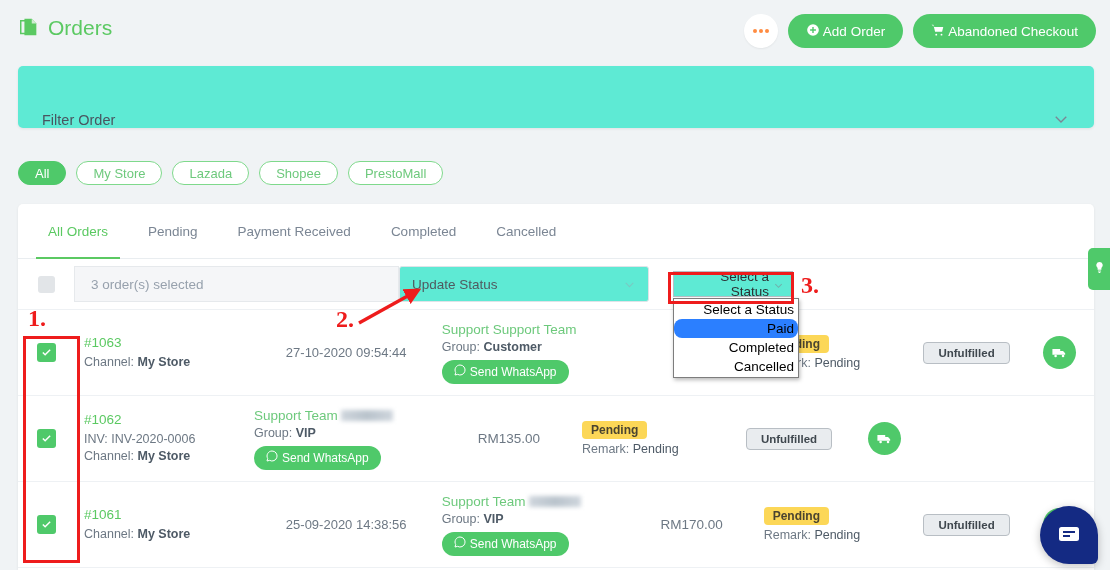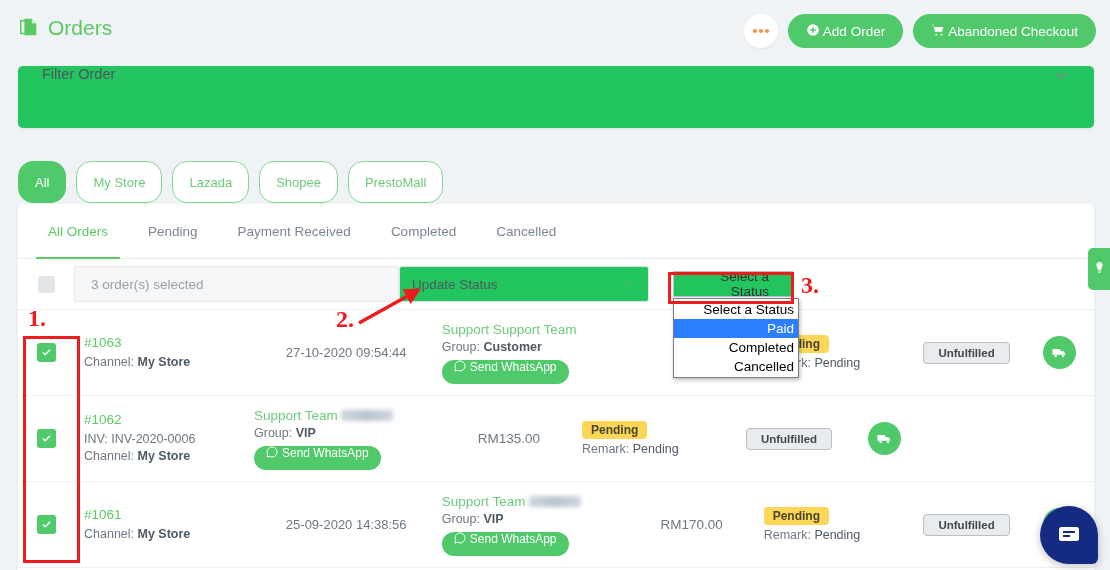--- a/index.html
+++ b/index.html
@@ -40,36 +40,36 @@
     padding: 0 18px; cursor: pointer;
     display: flex; align-items: center; gap: 3px;
     font-family: "Liberation Sans", sans-serif;
     white-space: nowrap;
   }
   .pill-btn svg { width: 14px; height: 14px; fill: #fff; }
 
   
   .filter-card {
     position: absolute; left: 18px; top: 66px; width: 1076px; height: 62px;
-    background: #22c55e; border-radius: 5px;
+    background: #5eead4; border-radius: 5px;
     box-shadow: 0 1px 3px rgba(0,0,0,.07);
-    display: flex; align-items: flex-start; justify-content: space-between;
+    display: flex; align-items: flex-end; justify-content: space-between;
     padding: 0 24px;
     cursor: pointer;
   }
   .filter-card .ftitle { font-size: 14.5px; color: #4a5560; }
   .chev-big { width: 18px; height: 18px; }
 
   
   .channels {
     position: absolute; left: 18px; top: 161px;
     display: flex; gap: 10px;
   }
   .chan {
-    height: 42px; border-radius: 15px; padding: 0 16px;
+    height: 24px; border-radius: 15px; padding: 0 16px;
     display: flex; align-items: center; justify-content: center;
     font-size: 13px; cursor: pointer;
     border: 1px solid #7fd98c; color: #6dc97c; background: #fff;
     white-space: nowrap;
   }
   .chan.active { background: #4fc96a; border-color: #4fc96a; color: #fff; }
 
   
   .panel {
     position: absolute; left: 18px; top: 204px; width: 1076px; height: 366px;
@@ -105,21 +105,21 @@
   .cb-head {
     width: 17px; height: 17px; border-radius: 3px; background: #e2e5e8;
     cursor: pointer;
   }
   .selected-box {
     width: 325px; background: #f5f6f8; border: 1px solid #e6e9ec;
     display: flex; align-items: center; padding-left: 16px;
     color: #97a1ad; font-size: 13.5px; margin: 7px 0;
   }
   .sel-native {
-    height: 36px; margin: 7px 0 7px 0; background: #22c55e;
+    height: 36px; margin: 7px 0 7px 0; background: #5eead4;
     border: 1px solid #dfe3e8; border-radius: 3px;
     display: flex; align-items: center; justify-content: space-between;
     padding: 0 12px; font-size: 13.5px; color: #50595f; cursor: pointer;
   }
   #update-status-select { width: 250px; }
   .sel-chev { width: 13px; height: 13px; opacity: .45; }
 
   
   .status-wrap { position: relative; margin-left: 24px; text-align: right; }
   #status-select {
@@ -134,21 +134,21 @@
     background: #fff; border: 1px solid #7d7d7d;
     box-shadow: 1px 2px 4px rgba(0,0,0,.28);
     z-index: 40; padding: 1px 0;
   }
   .option-list .opt {
     font-size: 13.5px; color: #000; padding: 1px 4px 1px 6px;
     line-height: 17px; cursor: pointer;
     font-family: "Liberation Sans", sans-serif;
     white-space: nowrap;
   }
-  .option-list .opt.sel { background: #2b7fff; color: #ffffff; }
+  .option-list .opt.sel { background: #2b7fff; color: #000000; border-radius: 8px; }
 
   
   .orow {
     display: flex; align-items: center; height: 86px;
     border-bottom: 1px solid #eef1f4;
   }
   .cb-on {
     width: 19px; height: 19px; border-radius: 3px; background: #4fc96a;
     display: flex; align-items: center; justify-content: center; cursor: pointer;
   }
@@ -164,21 +164,21 @@
   .col-cust { width: 200px; }
   .cust-name { color: #6dc97c; font-size: 13.5px; margin-bottom: 3px; }
   .cust-name .redact {
     display: inline-block; width: 52px; height: 11px;
     background: linear-gradient(90deg,#cfd6dd,#b9c3cc,#cfd6dd);
     filter: blur(2.2px); vertical-align: -1px; margin-left: 3px;
   }
   .cust-group { color: #6d7884; font-size: 12.5px; margin-bottom: 6px; }
   .cust-group b { color: #4e5a66; font-weight: 700; }
   .wa-btn {
-    display: inline-flex; gap: 4px;
+    display: inline-flex; align-items: center; gap: 4px;
     background: #4fc96a; color: #fff; border: none; border-radius: 14px;
     height: 24px; padding: 0 12px; font-size: 12px; cursor: pointer;
     font-family: "Liberation Sans", sans-serif;
   }
   .wa-btn svg { width: 12px; height: 12px; fill: #fff; }
 
   .col-amt { width: 110px; text-align: center; color: #6d7884; font-size: 13.5px; }
 
   .col-status { width: 165px; padding-left: 18px; }
   .badge {

